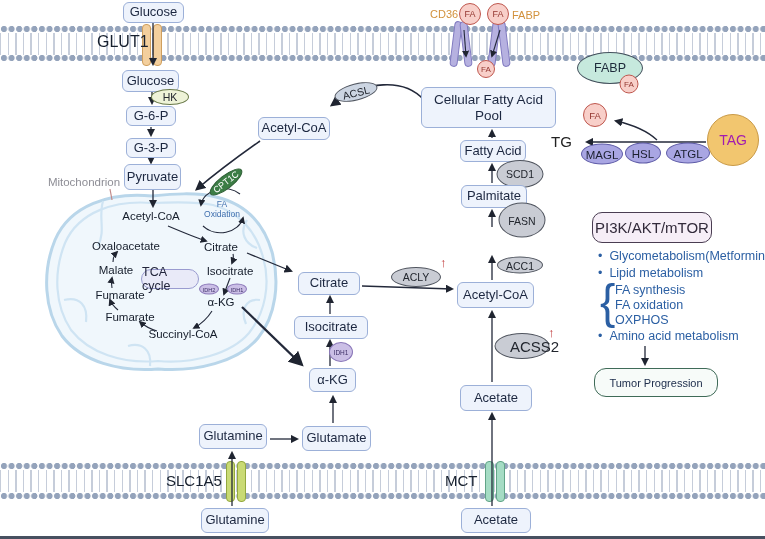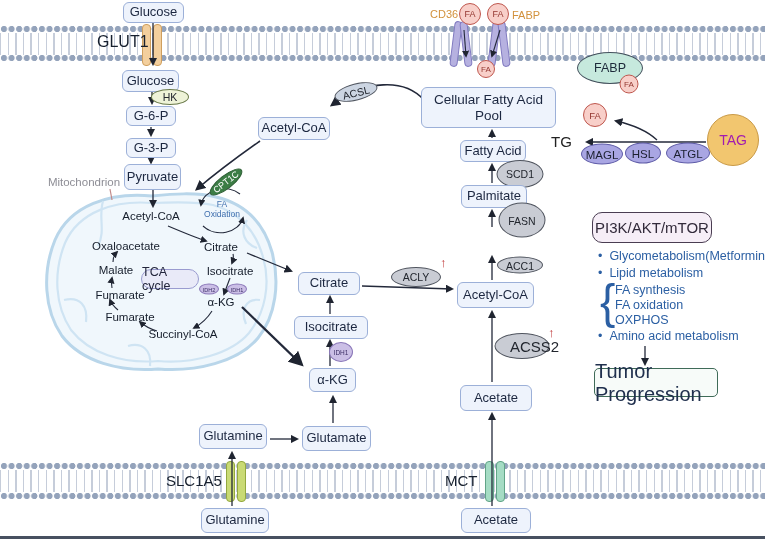--- a/index.html
+++ b/index.html
@@ -38,22 +38,22 @@
   .mem-label{position:absolute;z-index:3;color:#17202e;white-space:nowrap;}
   .bar{position:absolute;z-index:1;box-sizing:border-box;}
   .orange-label{position:absolute;z-index:4;font-size:11px;color:#d2913c;white-space:nowrap;}
   
   .bullet{position:absolute;z-index:3;font-size:12.5px;color:#2b5fa3;white-space:nowrap;}
   .bullet.dotted::before{content:"•";margin-right:7px;}
   .brace{position:absolute;z-index:3;color:#2b5fa3;font-size:46px;font-weight:200;
          transform:scaleY(1.05);line-height:46px;}
   .pi3k{position:absolute;z-index:3;background:#f6eef7;border:1.6px solid #4a3d52;border-radius:10px;
         display:flex;align-items:center;justify-content:center;font-size:15px;color:#322a3a;box-sizing:border-box;}
-  .tumor{position:absolute;z-index:3;background:#f7fbf9;border:1.6px solid #3f6b58;border-radius:5px;
-        display:flex;align-items:center;justify-content:center;font-size:20px;color:#20304e;box-sizing:border-box;}
+  .tumor{position:absolute;z-index:3;background:#f7fbf9;border:1.6px solid #3f6b58;border-radius:12px;
+        display:flex;align-items:center;justify-content:center;font-size:11px;color:#20304e;box-sizing:border-box;}
   .tca{position:absolute;z-index:3;background:#e9eaf8;border:1.5px solid #9a9bd0;border-radius:13px;
        display:flex;align-items:center;justify-content:center;font-size:12.5px;color:#23263c;box-sizing:border-box;}
   .faox{position:absolute;z-index:3;transform:translate(-50%,-50%);font-size:8.5px;color:#3f6fae;
         text-align:center;line-height:1.15;}
   .tag-circle{position:absolute;transform:translate(-50%,-50%);border-radius:50%;background:#f2c66f;
         border:1.5px solid #c99a47;display:flex;align-items:center;justify-content:center;
         font-size:14px;color:#a21caf;z-index:3;box-sizing:border-box;}
   .fabp-ell{position:absolute;transform:translate(-50%,-50%);border-radius:50%;background:#c6e9dd;
         border:1.3px solid #43505c;display:flex;align-items:center;justify-content:center;
         font-size:12.5px;color:#1d2a3a;z-index:3;box-sizing:border-box;}

